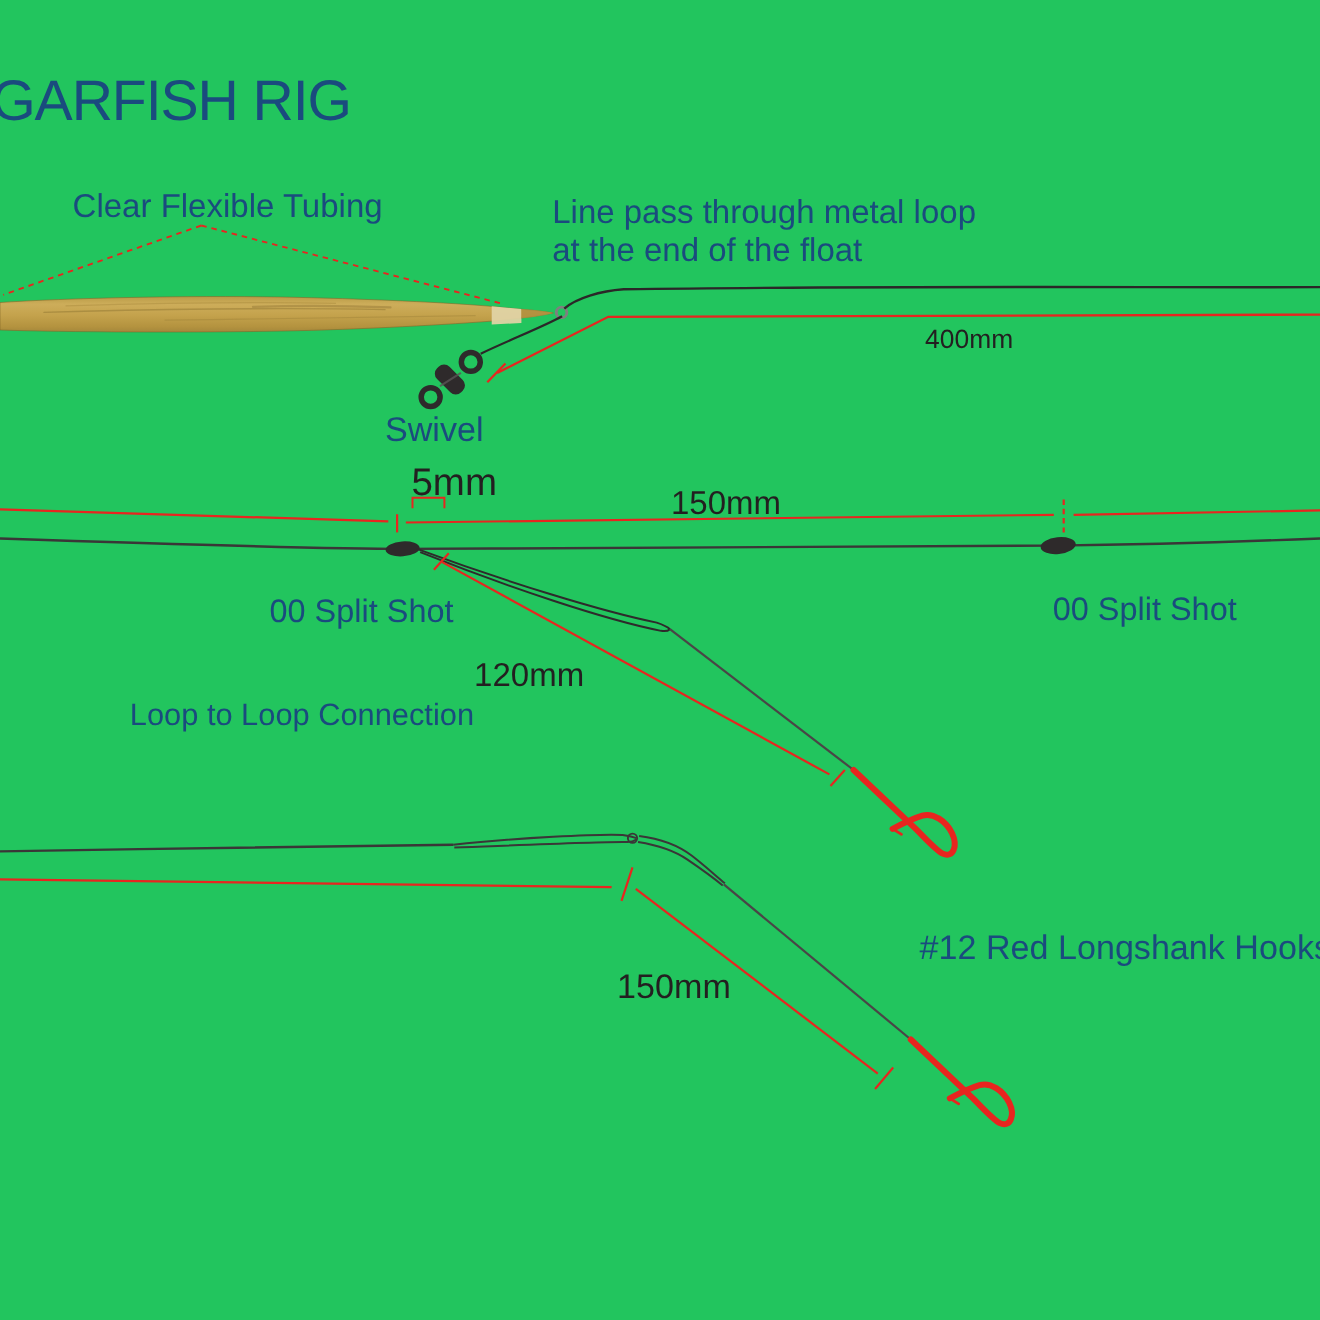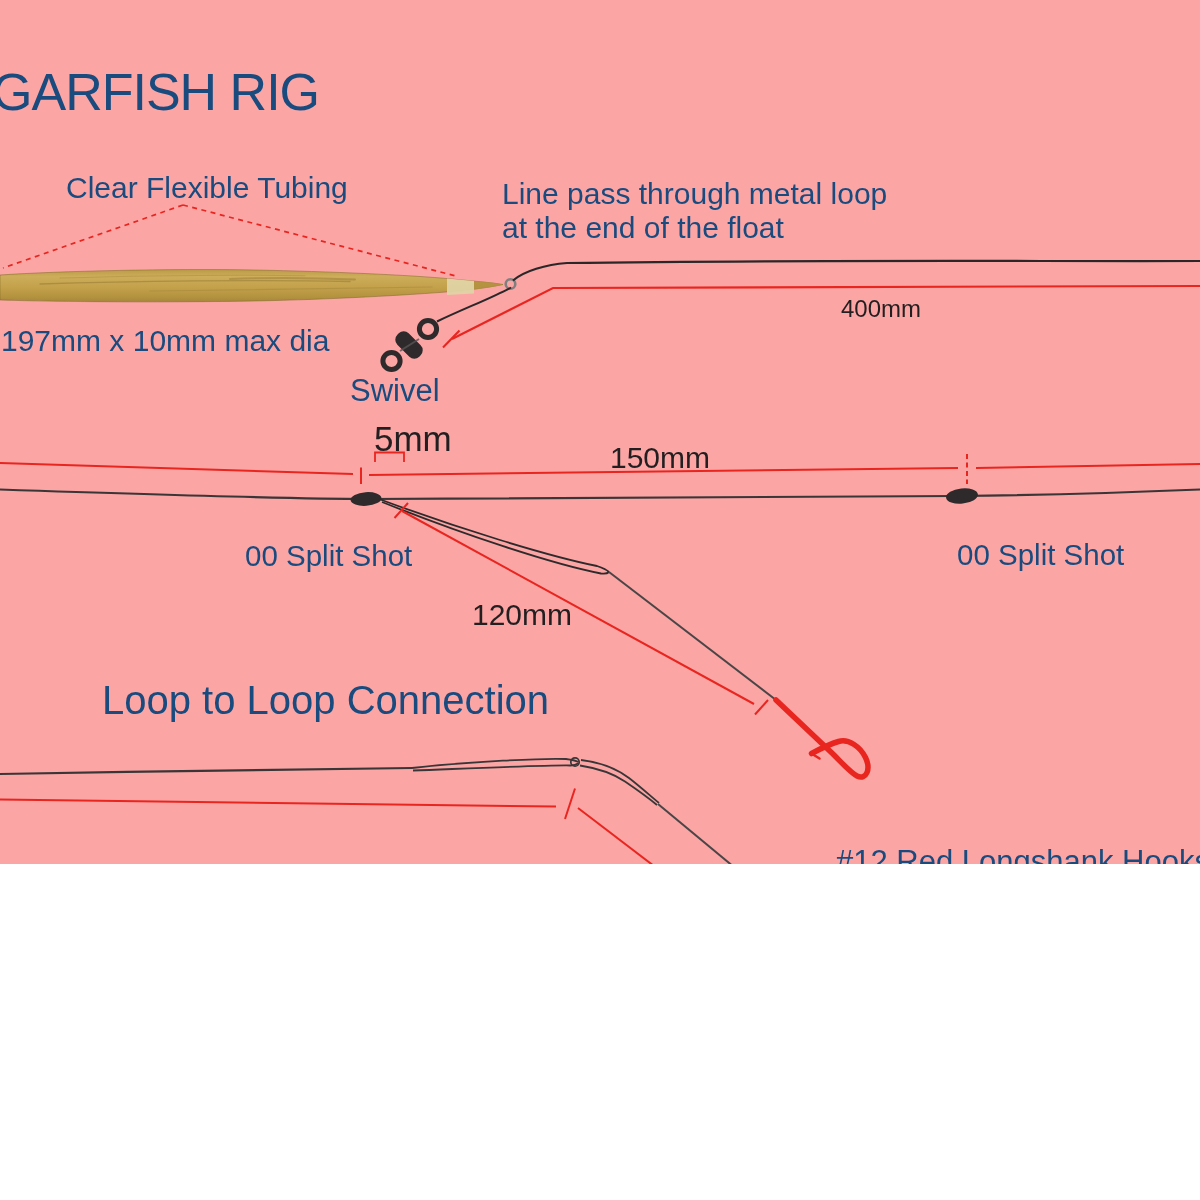--- a/index.html
+++ b/index.html
@@ -1,16 +1,16 @@
 <!DOCTYPE html>
 <html><head>
 <meta charset="utf-8">
 <style>
   html,body{margin:0;padding:0;background:#ffffff;}
-  .canvas{position:relative;width:1200px;height:864px;overflow:hidden;background:#fca5a5;
+  .canvas{position:relative;width:1200px;height:1200px;overflow:hidden;background:#22c55e;
           font-family:"Liberation Sans",sans-serif;}
   .canvas svg{position:absolute;left:0;top:0;}
   .lbl{position:absolute;white-space:nowrap;color:#1A4B7E;line-height:1.08;}
   .measure{color:#231F20;}
   .title{letter-spacing:-1px;}
 </style>
 </head>
 <body>
 
 <div class="canvas">
@@ -123,32 +123,31 @@
 
   <div class="lbl" style="left:66px;top:172px;font-size:30px;">Clear Flexible Tubing</div>
 
   <div class="lbl" style="left:502px;top:177px;font-size:30px;line-height:34px;">
     <div>Line pass through metal loop</div>
     <div>at the end of the float</div>
   </div>
 
   <div class="lbl measure" style="left:841px;top:296px;font-size:24px;text-align:center;">400mm</div>
 
-  <div class="lbl" style="left:1px;top:325px;font-size:30px;">197mm x 10mm max dia</div>
 
   <div class="lbl" style="left:350px;top:374px;font-size:31px;">Swivel</div>
 
   <div class="lbl measure" style="left:374px;top:420px;font-size:35px;">5mm</div>
 
   <div class="lbl measure" style="left:610px;top:442px;font-size:30px;">150mm</div>
 
   <div class="lbl" style="left:245px;top:540px;font-size:29.5px;">00 Split Shot</div>
 
   <div class="lbl" style="left:957px;top:539px;font-size:29.5px;">00 Split Shot</div>
 
-  <div class="lbl measure" style="left:472px;top:599px;font-size:30px;">120mm</div>
+  <div class="lbl measure" style="left:431px;top:599px;font-size:30px;">120mm</div>
 
-  <div class="lbl" style="left:102px;top:635px;font-size:40px;margin-top:44px;">Loop to Loop Connection</div>
+  <div class="lbl" style="left:118px;top:635px;font-size:28px;">Loop to Loop Connection</div>
 
   <div class="lbl" style="left:836px;top:845px;font-size:31px;">#12 Red Longshank Hooks</div>
 
   <div class="lbl measure" style="left:561px;top:880px;font-size:31px;">150mm</div>
 </div>
 
 </body></html>

